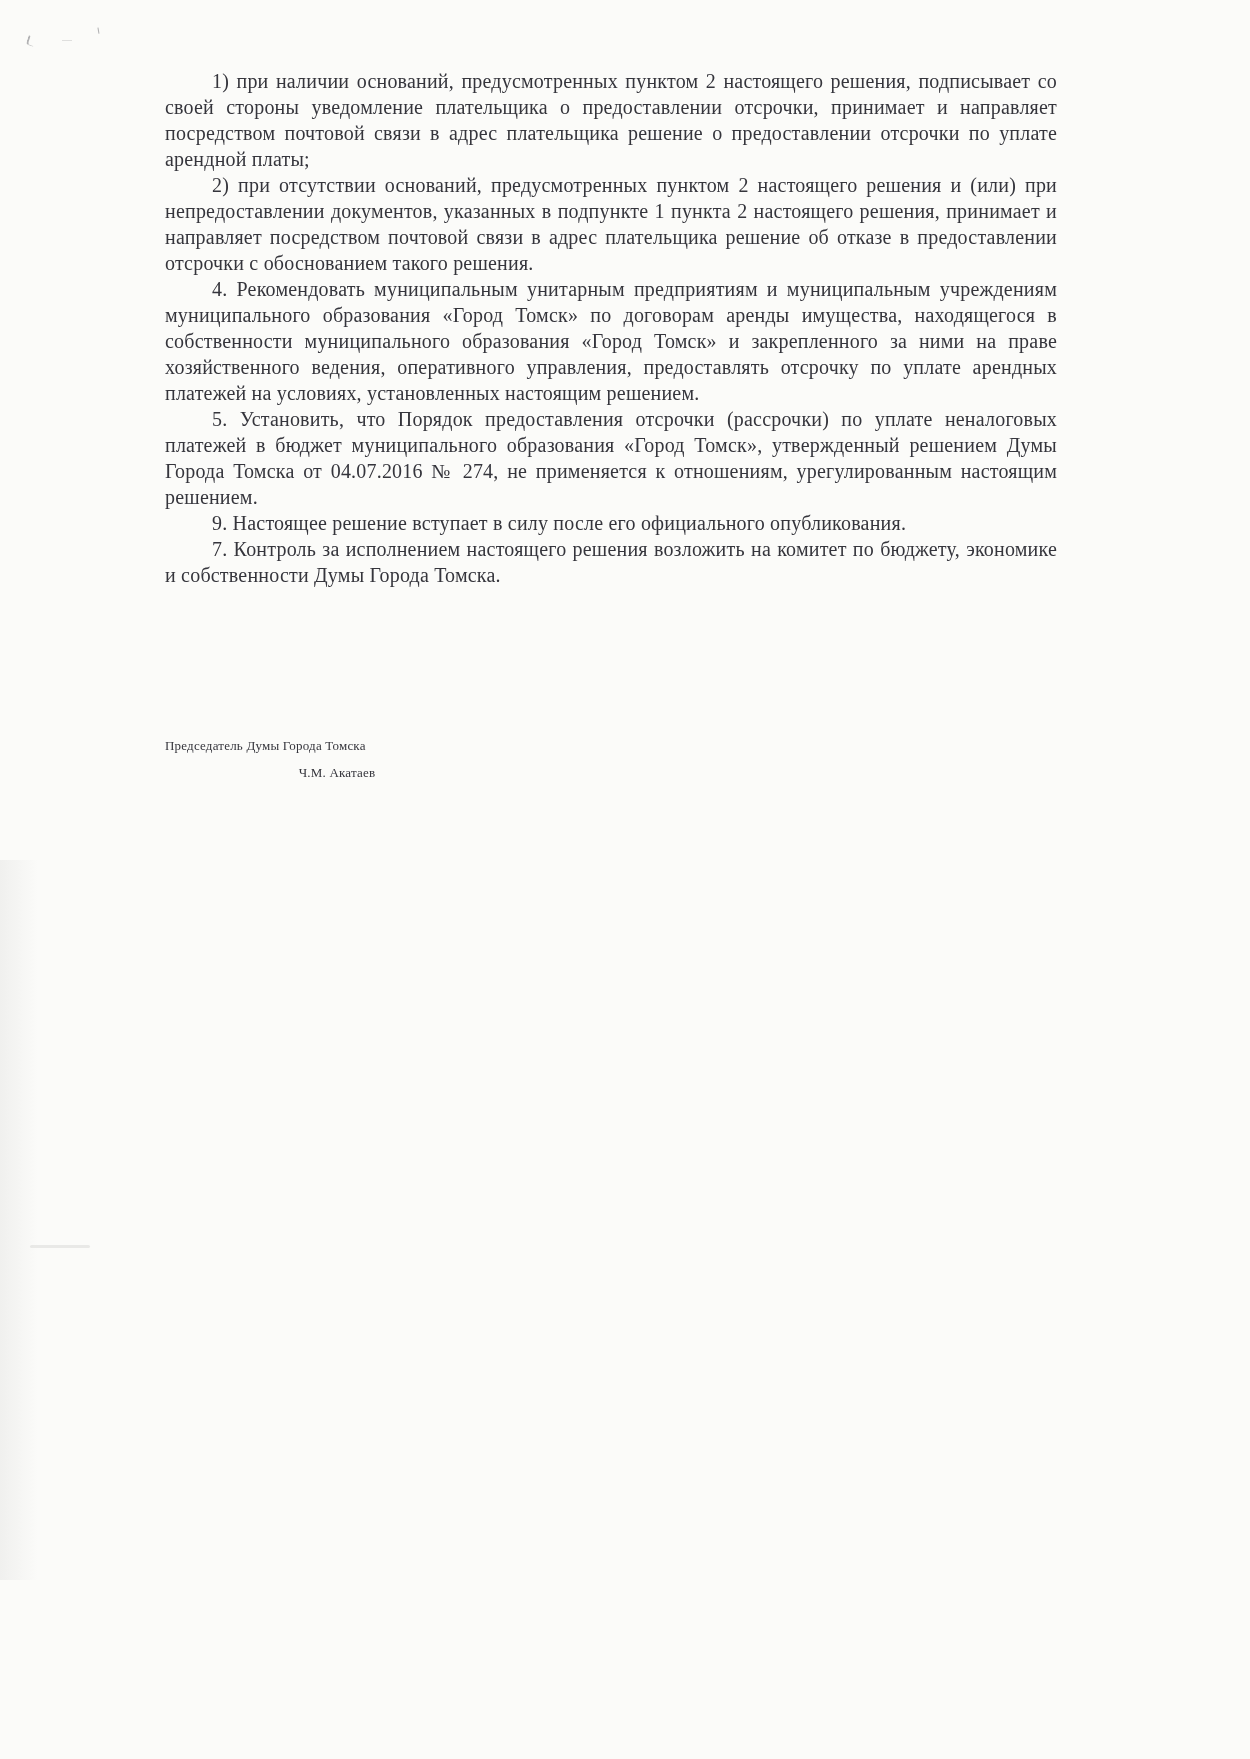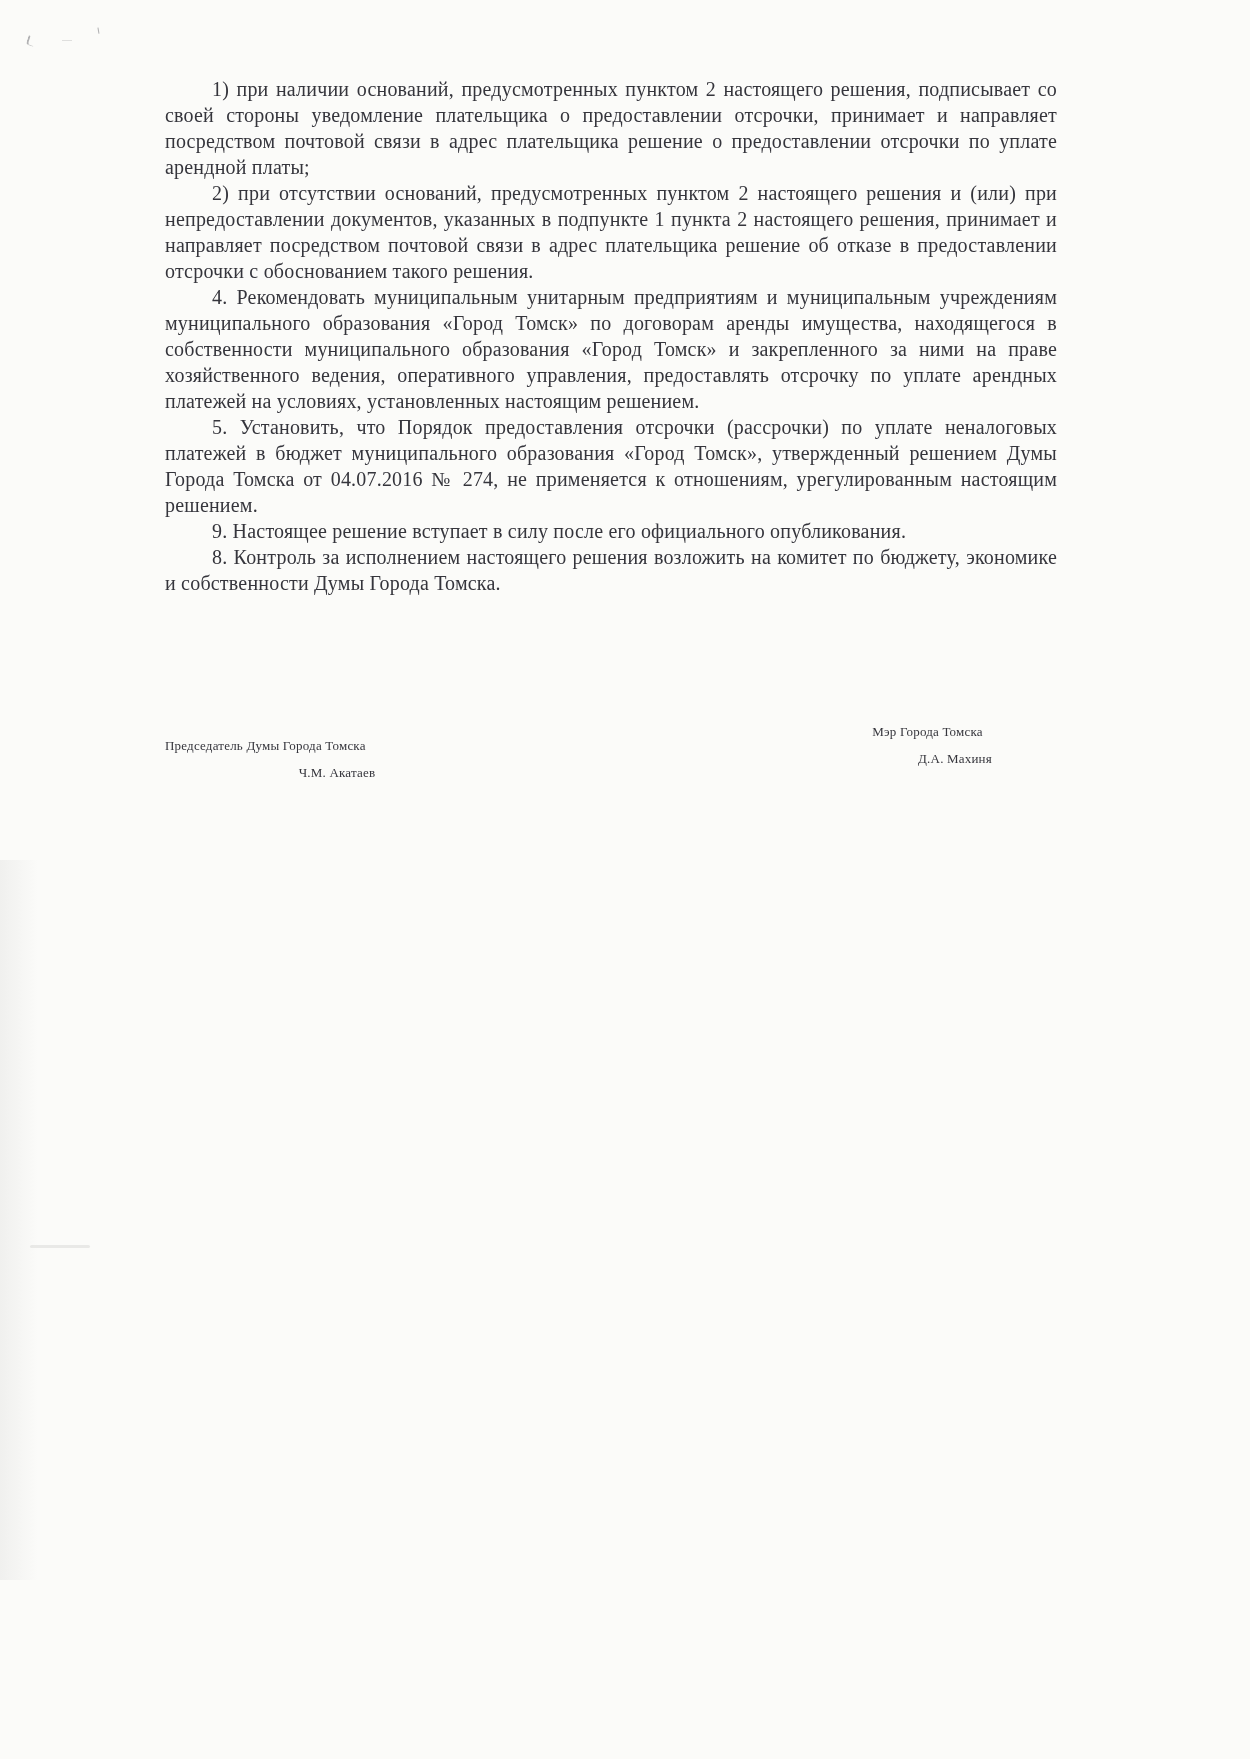--- a/index.html
+++ b/index.html
@@ -60,21 +60,21 @@
     top: 1245px;
     width: 60px;
     height: 3px;
     background: rgba(200,200,198,0.35);
     border-radius: 2px;
   }
 
   .content {
     position: absolute;
     left: 165px;
-    top: 76px;
+    top: 68px;
     width: 892px;
   }
   .content p {
     margin: 0;
     padding: 0;
     font-size: 20px;
     line-height: 26px;
     text-align: justify;
     text-indent: 47px;
     letter-spacing: 0.2px;
@@ -123,27 +123,23 @@
   <div class="artifact-3"></div>
   <div class="edge-streak"></div>
   <div class="edge-streak2"></div>
 
   <div class="content">
     <p>1) при наличии оснований, предусмотренных пунктом 2 настоящего решения, подписывает со своей стороны уведомление плательщика о предоставлении отсрочки, принимает и направляет посредством почтовой связи в адрес плательщика решение о предоставлении отсрочки по уплате арендной платы;</p>
     <p>2) при отсутствии оснований, предусмотренных пунктом 2 настоящего решения и (или) при непредоставлении документов, указанных в подпункте 1 пункта 2 настоящего решения, принимает и направляет посредством почтовой связи в адрес плательщика решение об отказе в предоставлении отсрочки с обоснованием такого решения.</p>
     <p>4. Рекомендовать муниципальным унитарным предприятиям и муниципальным учреждениям муниципального образования «Город Томск» по договорам аренды имущества, находящегося в собственности муниципального образования «Город Томск» и закрепленного за ними на праве хозяйственного ведения, оперативного управления, предоставлять отсрочку по уплате арендных платежей на условиях, установленных настоящим решением.</p>
     <p>5. Установить, что Порядок предоставления отсрочки (рассрочки) по уплате неналоговых платежей в бюджет муниципального образования «Город Томск», утвержденный решением Думы Города Томска от 04.07.2016 № 274, не применяется к отношениям, урегулированным настоящим решением.</p>
     <p>9. Настоящее решение вступает в силу после его официального опубликования.</p>
-    <p>8. Контроль за исполнением настоящего решения возложить на комитет по бюджету, экономике и собственности Думы Города Томска.</p>
+    <p>7. Контроль за исполнением настоящего решения возложить на комитет по бюджету, экономике и собственности Думы Города Томска.</p>
   </div>
 
   <div class="signatures">
     <div class="sig-left">
       <div class="sig-title">Председатель Думы Города Томска</div>
       <div class="sig-name">Ч.М. Акатаев</div>
     </div>
-    <div class="sig-right">
-      <div class="sig-title">Мэр Города Томска</div>
-      <div class="sig-name">Д.А. Махиня</div>
-    </div>
   </div>
 
 </div>
 
 </body></html>

